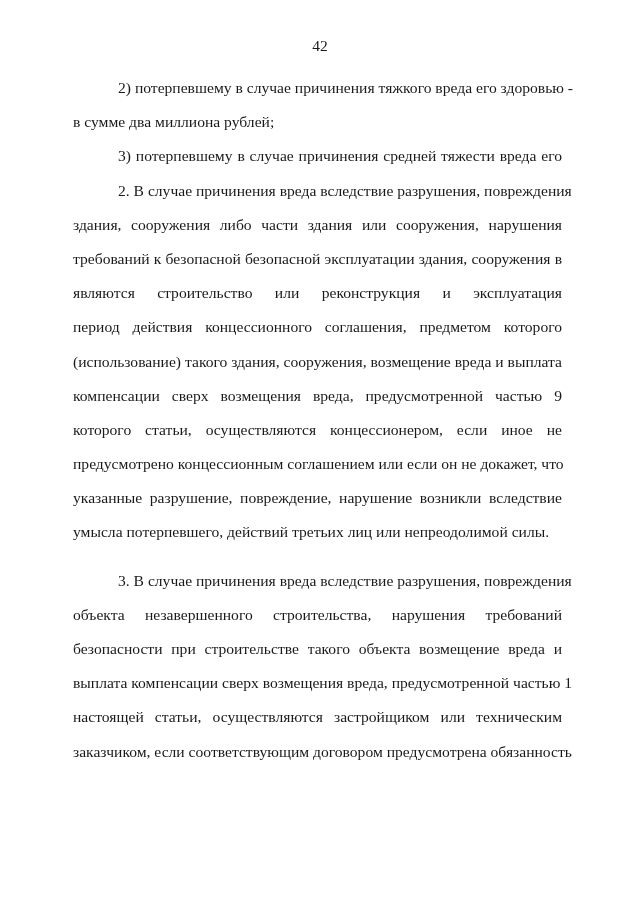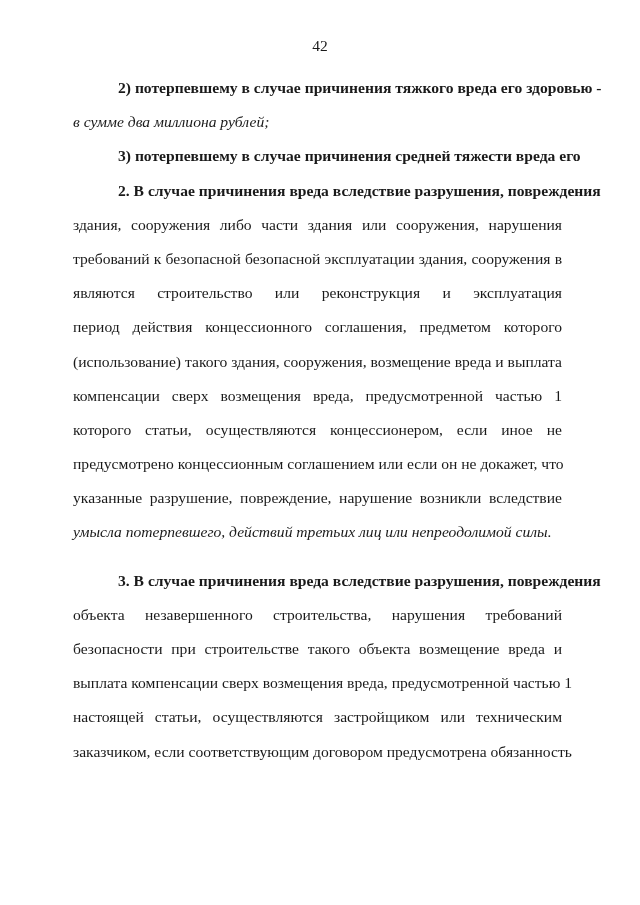--- a/index.html
+++ b/index.html
@@ -38,25 +38,23 @@
       display: block;
       height: 34.2px;
       line-height: 24px;
       text-align: justify;
       text-align-last: justify;
       white-space: nowrap;
       overflow: visible;
     }
     .line.first {
       padding-left: 45px;
-      font-weight: bold;
     }
     .line.last {
       text-align-last: left;
-      font-style: italic;
     }
     .para.gap {
       margin-top: 14px;
     }
   </style>
 </head>
 <body>
 
 <div class="page-number">42</div>
 
@@ -71,21 +69,21 @@
     <span class="line first">3) потерпевшему в случае причинения средней тяжести вреда его</span>
   </p>
 
   <p class="para">
     <span class="line first">2. В случае причинения вреда вследствие разрушения, повреждения</span>
     <span class="line">здания, сооружения либо части здания или сооружения, нарушения</span>
     <span class="line">требований к безопасной безопасной эксплуатации здания, сооружения в</span>
     <span class="line">являются строительство или реконструкция и эксплуатация</span>
     <span class="line">период действия концессионного соглашения, предметом которого</span>
     <span class="line">(использование) такого здания, сооружения, возмещение вреда и выплата</span>
-    <span class="line">компенсации сверх возмещения вреда, предусмотренной частью 1</span>
+    <span class="line">компенсации сверх возмещения вреда, предусмотренной частью 9</span>
     <span class="line">которого статьи, осуществляются концессионером, если иное не</span>
     <span class="line">предусмотрено концессионным соглашением или если он не докажет, что</span>
     <span class="line">указанные разрушение, повреждение, нарушение возникли вследствие</span>
     <span class="line last">умысла потерпевшего, действий третьих лиц или непреодолимой силы.</span>
   </p>
 
   <p class="para gap">
     <span class="line first">3. В случае причинения вреда вследствие разрушения, повреждения</span>
     <span class="line">объекта незавершенного строительства, нарушения требований</span>
     <span class="line">безопасности при строительстве такого объекта возмещение вреда и</span>

